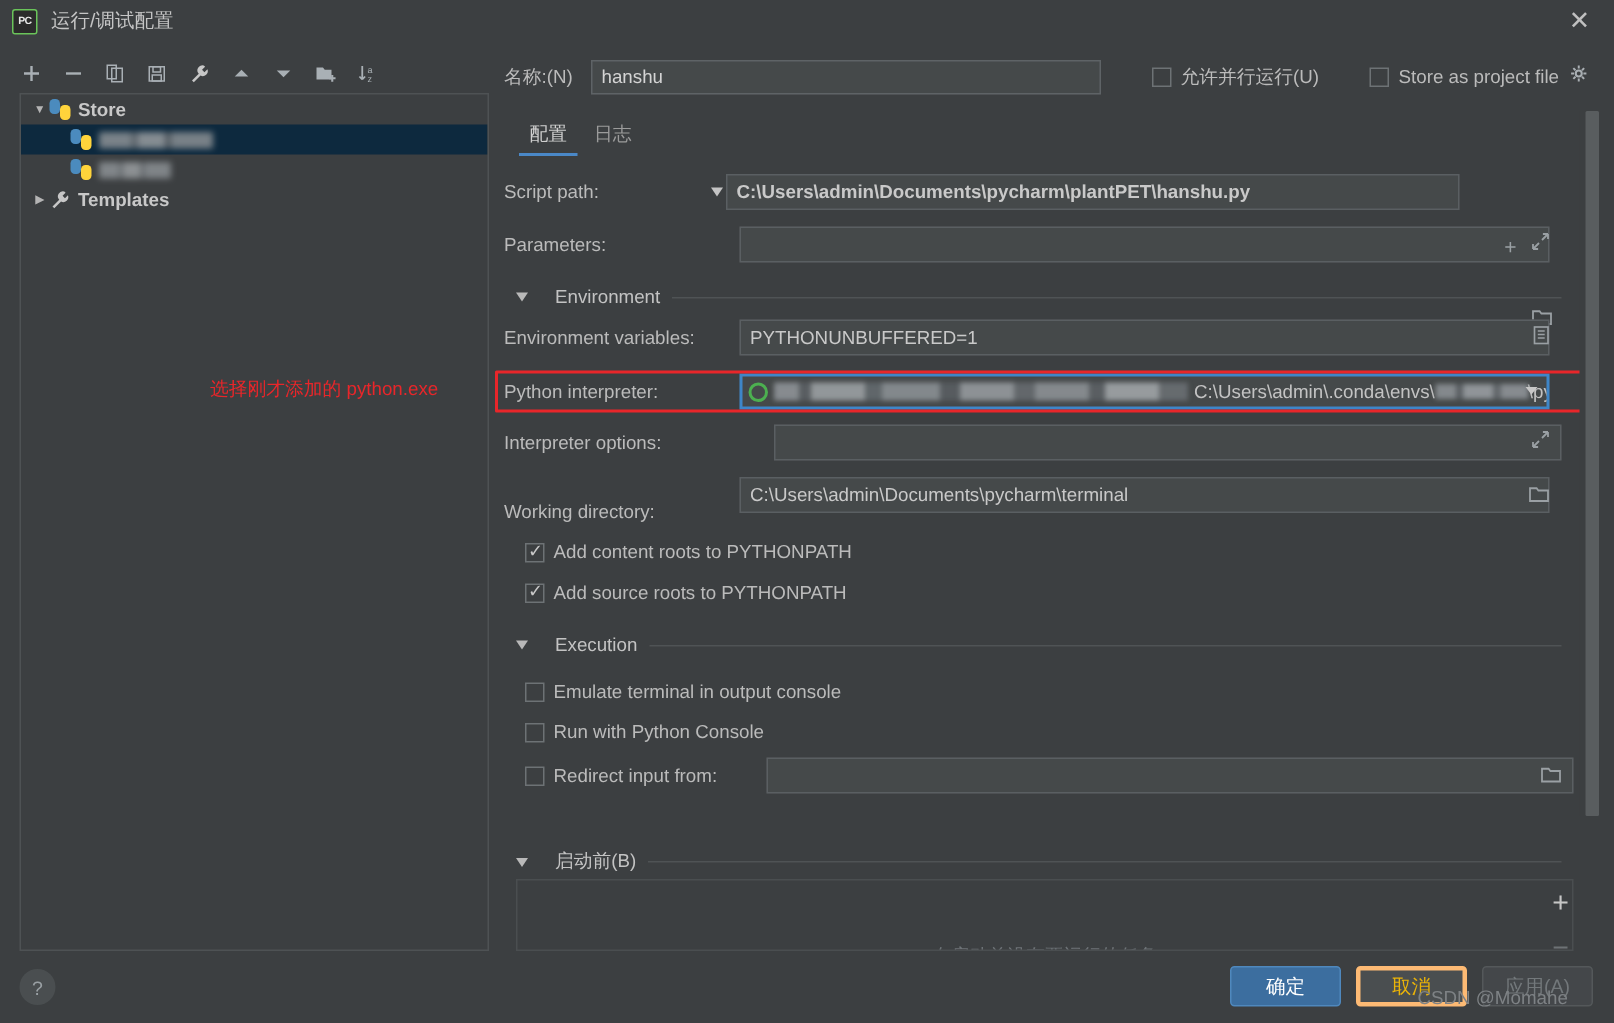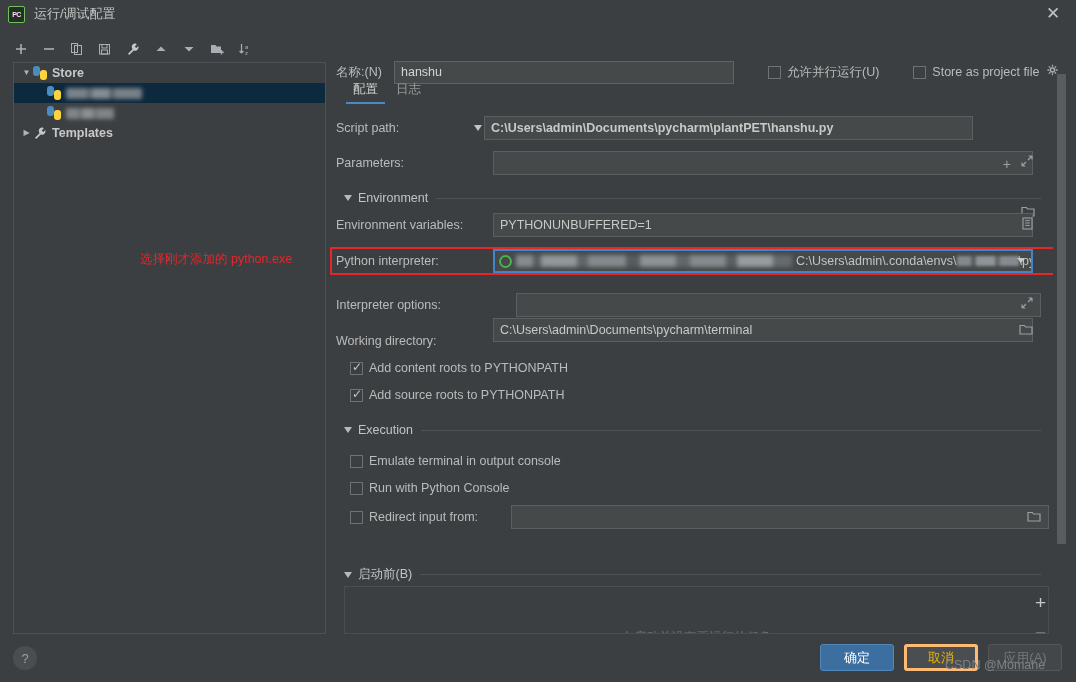--- a/index.html
+++ b/index.html
@@ -94,21 +94,21 @@
     display: flex; align-items: center; justify-content: center;
     font-size: 13px;
   }
 
   
   .right {
     position: absolute; left: 336px; top: 30px; width: 740px; height: 652px;
   }
   .name-row {
     position: absolute; left: 0; top: 8px; width: 740px; height: 26px;
-    display: flex; align-items: center; margin-top: 21px;
+    display: flex; align-items: center;
   }
   .name-label { width: 58px; font-size: 12.5px; color: #bbbbbb; }
   .name-input {
     width: 340px; height: 23px; background: #45494a;
     border: 1px solid #5e6366; color: #d4d4d4;
     font-size: 12.5px; padding: 0 6px; line-height: 21px;
     font-family: "Liberation Sans", sans-serif;
   }
   .cb-inline { display: flex; align-items: center; margin-left: 34px; }
   .cbox {
@@ -159,21 +159,21 @@
 
   .section-head {
     position: absolute; left: 8px; display: flex; align-items: center;
     width: 697px; height: 16px;
   }
   .sec-tri {
     width: 0; height: 0; margin-right: 6px;
     border-left: 4.5px solid transparent; border-right: 4.5px solid transparent;
     border-top: 6px solid #b9b9b9;
   }
-  .sec-title { font-size: 12.5px; color: #c3c3c3; white-space: nowrap; }
+  .sec-title { font-size: 12.5px; color: #c3c3c3; white-space: nowrap; margin-left: 12px; }
   .sec-line { flex: 1; height: 1px; background: #4f5355; margin-left: 8px; }
 
   .check-row { position: absolute; left: 14px; display: flex; align-items: center; height: 18px; }
 
   
   .redbox {
     position: absolute; left: -6px; top: 248px;
     width: 730px; height: 28px;
     border: 2px solid #e8262a; border-radius: 1px;
     pointer-events: none;
@@ -412,21 +412,21 @@
       <span class="flabel" style="width:157px;">Python interpreter:</span>
       <div class="field interp-field" style="width:540px;">
         <span class="green-ring"></span>
         <span class="blur-interp"></span>
         <span class="interp-path"><span>C:\Users\admin\.conda\envs\</span><span class="blur-mini"></span><span>\python.e</span></span>
         <span class="combo-arrow"></span>
       </div>
     </div>
     <div class="redbox" style="top:217px;"></div>
 
-    <div class="frow" style="top:263px; width:705px;gap:27px;">
+    <div class="frow" style="top:253px; width:705px;gap:27px;">
       <span class="flabel" style="width:157px;">Interpreter options:</span>
       <div class="field empty" style="width:540px;"></div>
       <span style="position:absolute; right:8px; top:4px;">
         <svg width="12" height="12" viewBox="0 0 12 12">
           <path d="M11 1 7 5M11 1H7.6M11 1v3.4M1 11l4-4M1 11h3.4M1 11V7.6" stroke="#9aa0a4" stroke-width="1.2" fill="none"></path>
         </svg>
       </span>
     </div>
 
     <div class="frow" style="top:288px; width:705px;">

